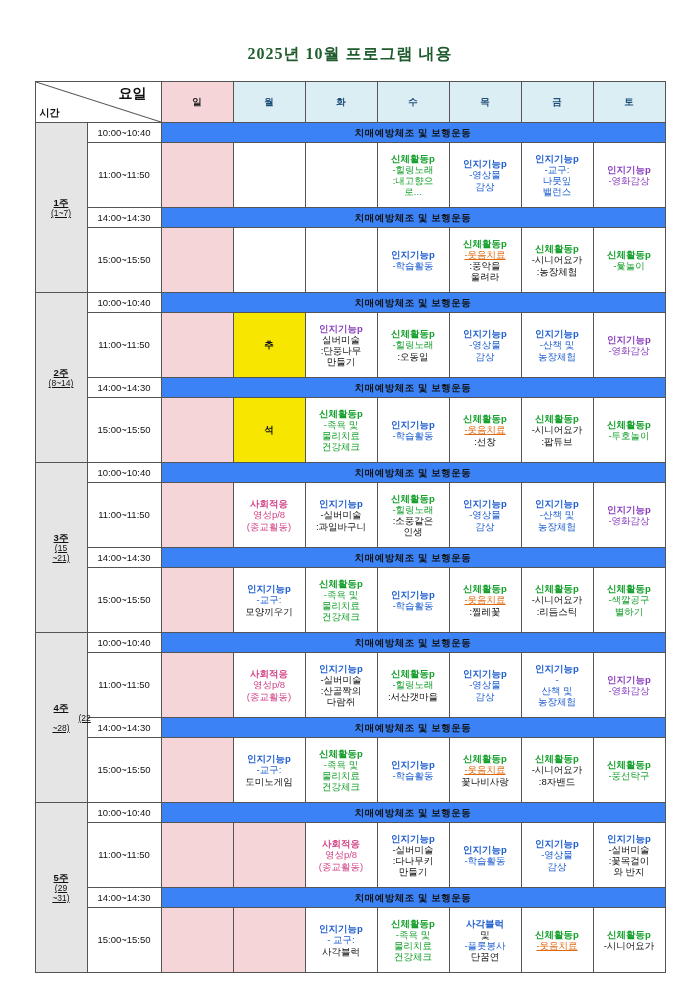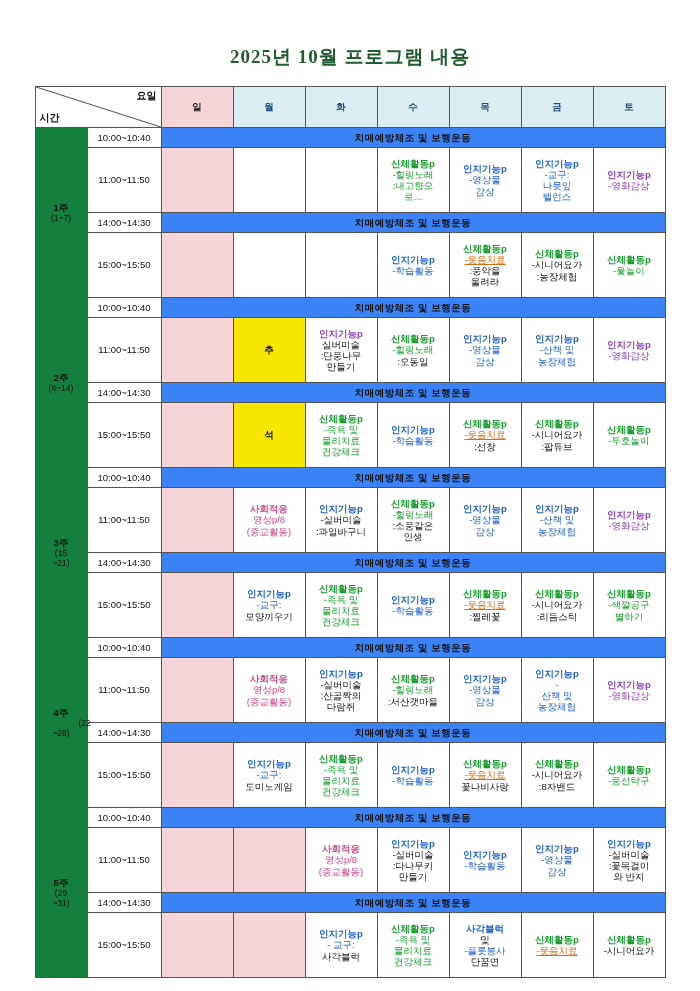--- a/index.html
+++ b/index.html
@@ -3,21 +3,21 @@
 <meta charset="utf-8">
 <style>
   html,body{margin:0;padding:0;}
   body{
     width:700px;height:991px;background:#ffffff;
     font-family:"Liberation Sans","DejaVu Sans",sans-serif;
     color:#111;
   }
   .page{position:relative;width:700px;height:991px;box-sizing:border-box;}
   .title{
-    text-align:center;font-size:19px;font-weight:bold;color:#1f5c2e;
+    text-align:center;font-size:16px;font-weight:bold;color:#1f5c2e;
     letter-spacing:1px;padding-top:44px;padding-bottom:16px;
     font-family:"Liberation Serif","DejaVu Serif",serif;
   }
   table.sched{
     border-collapse:collapse;margin:0 auto;width:630px;
     table-layout:fixed;
   }
   table.sched td,table.sched th{
     border:1px solid #555;
     font-size:9.5px;
@@ -33,31 +33,31 @@
   col.c-day{width:72px;}
 
   
   .hdr-corner{height:38px;padding:0 !important;position:relative;background:#ffffff;}
   .corner-box{position:relative;width:100%;height:100%;}
   .corner-box .diag{
     position:absolute;left:0;top:0;width:100%;height:100%;
     overflow:hidden;
   }
   .corner-box .lbl-day{
-    position:absolute;right:4px;top:3px;font-size:10px;font-weight:bold;
+    position:absolute;right:14px;top:3px;font-size:14px;font-weight:bold;
   }
   .corner-box .lbl-time{
     position:absolute;left:4px;bottom:3px;font-size:10px;font-weight:bold;
   }
   th.day{height:38px;font-size:13px;font-weight:bold;}
   th.sun{background:#f5d5d8;color:#222;}
   th.mon,th.tue,th.wed,th.thu,th.fri,th.sat{background:#daeef3;color:#1f4e79;}
 
   
-  td.weekcell{background:#15803d;font-size:10px;font-weight:bold;line-height:1.35;}
+  td.weekcell{background:#e5e5e5;font-size:10px;font-weight:bold;line-height:1.35;text-decoration:underline;}
   td.weekcell .sub{font-size:8.5px;font-weight:normal;display:block;}
 
   td.timecell{background:#ffffff;font-size:9.5px;}
   td.fullrow{background:#3b82f6;font-size:10px;font-weight:bold;letter-spacing:0.5px;}
 
   td.pinkempty{background:#f5d5d8;}
   td.white{background:#ffffff;}
 
   .l1{display:block;font-weight:bold;}
   .l2{display:block;}

